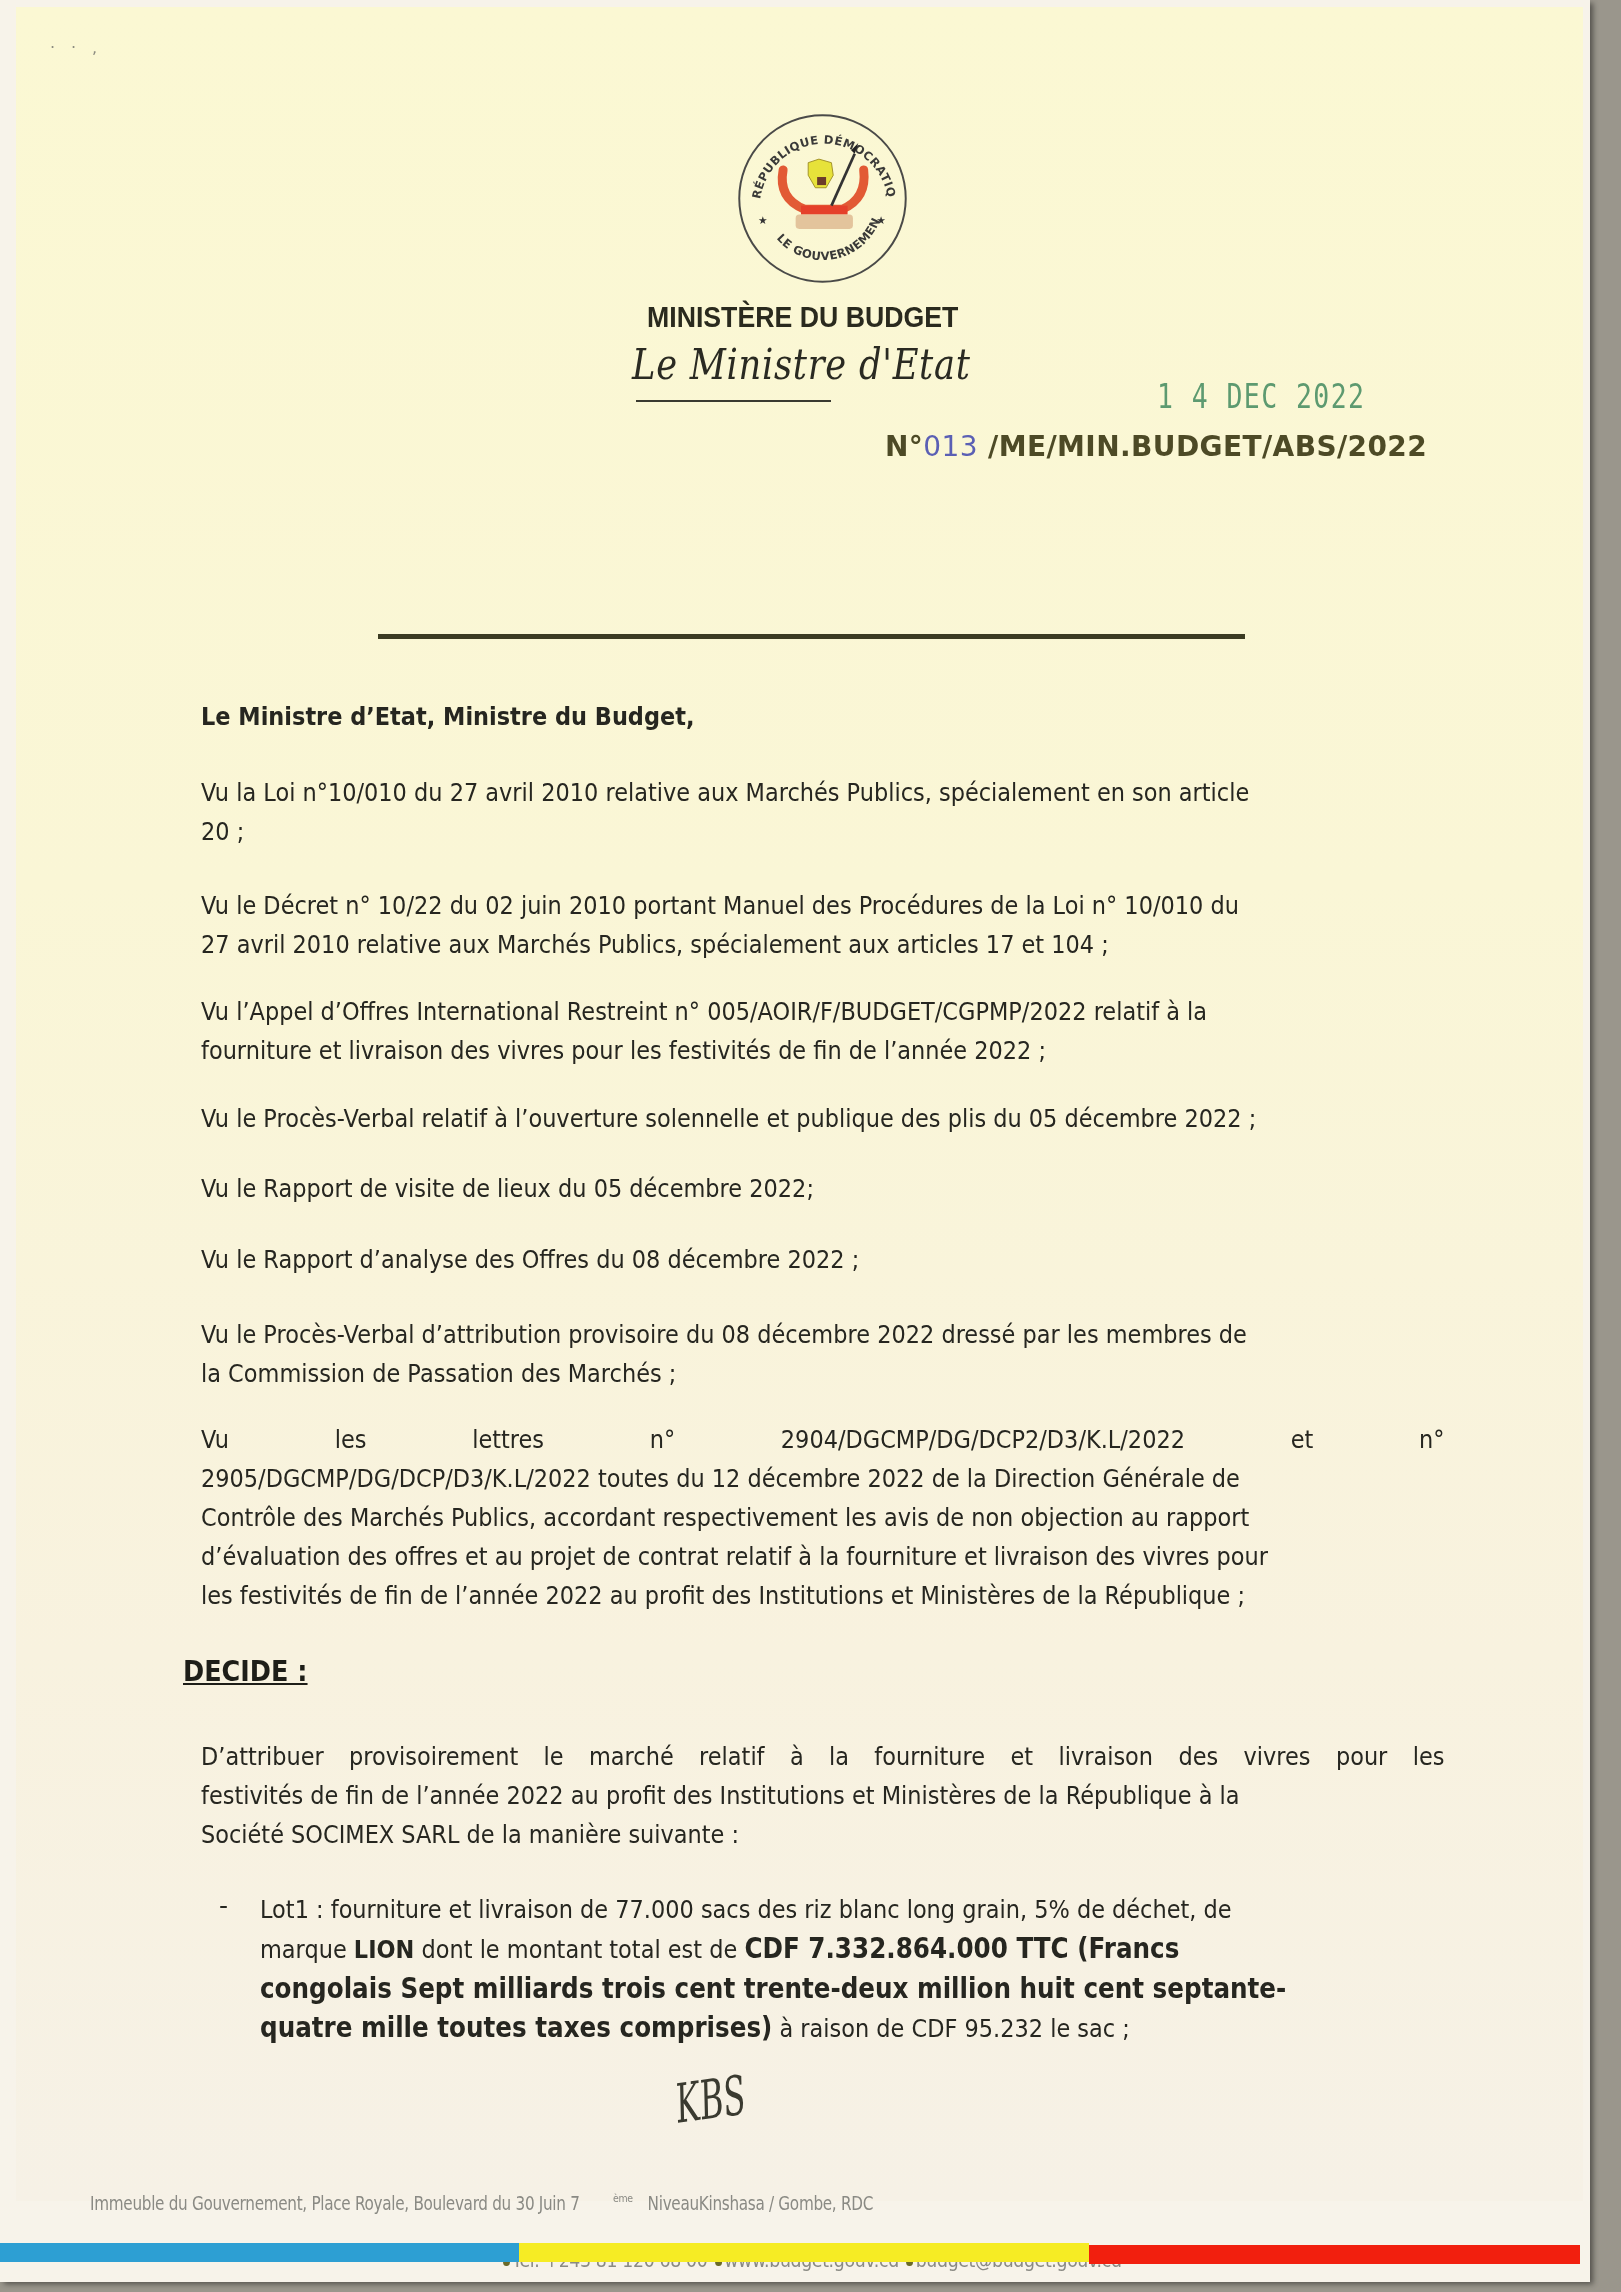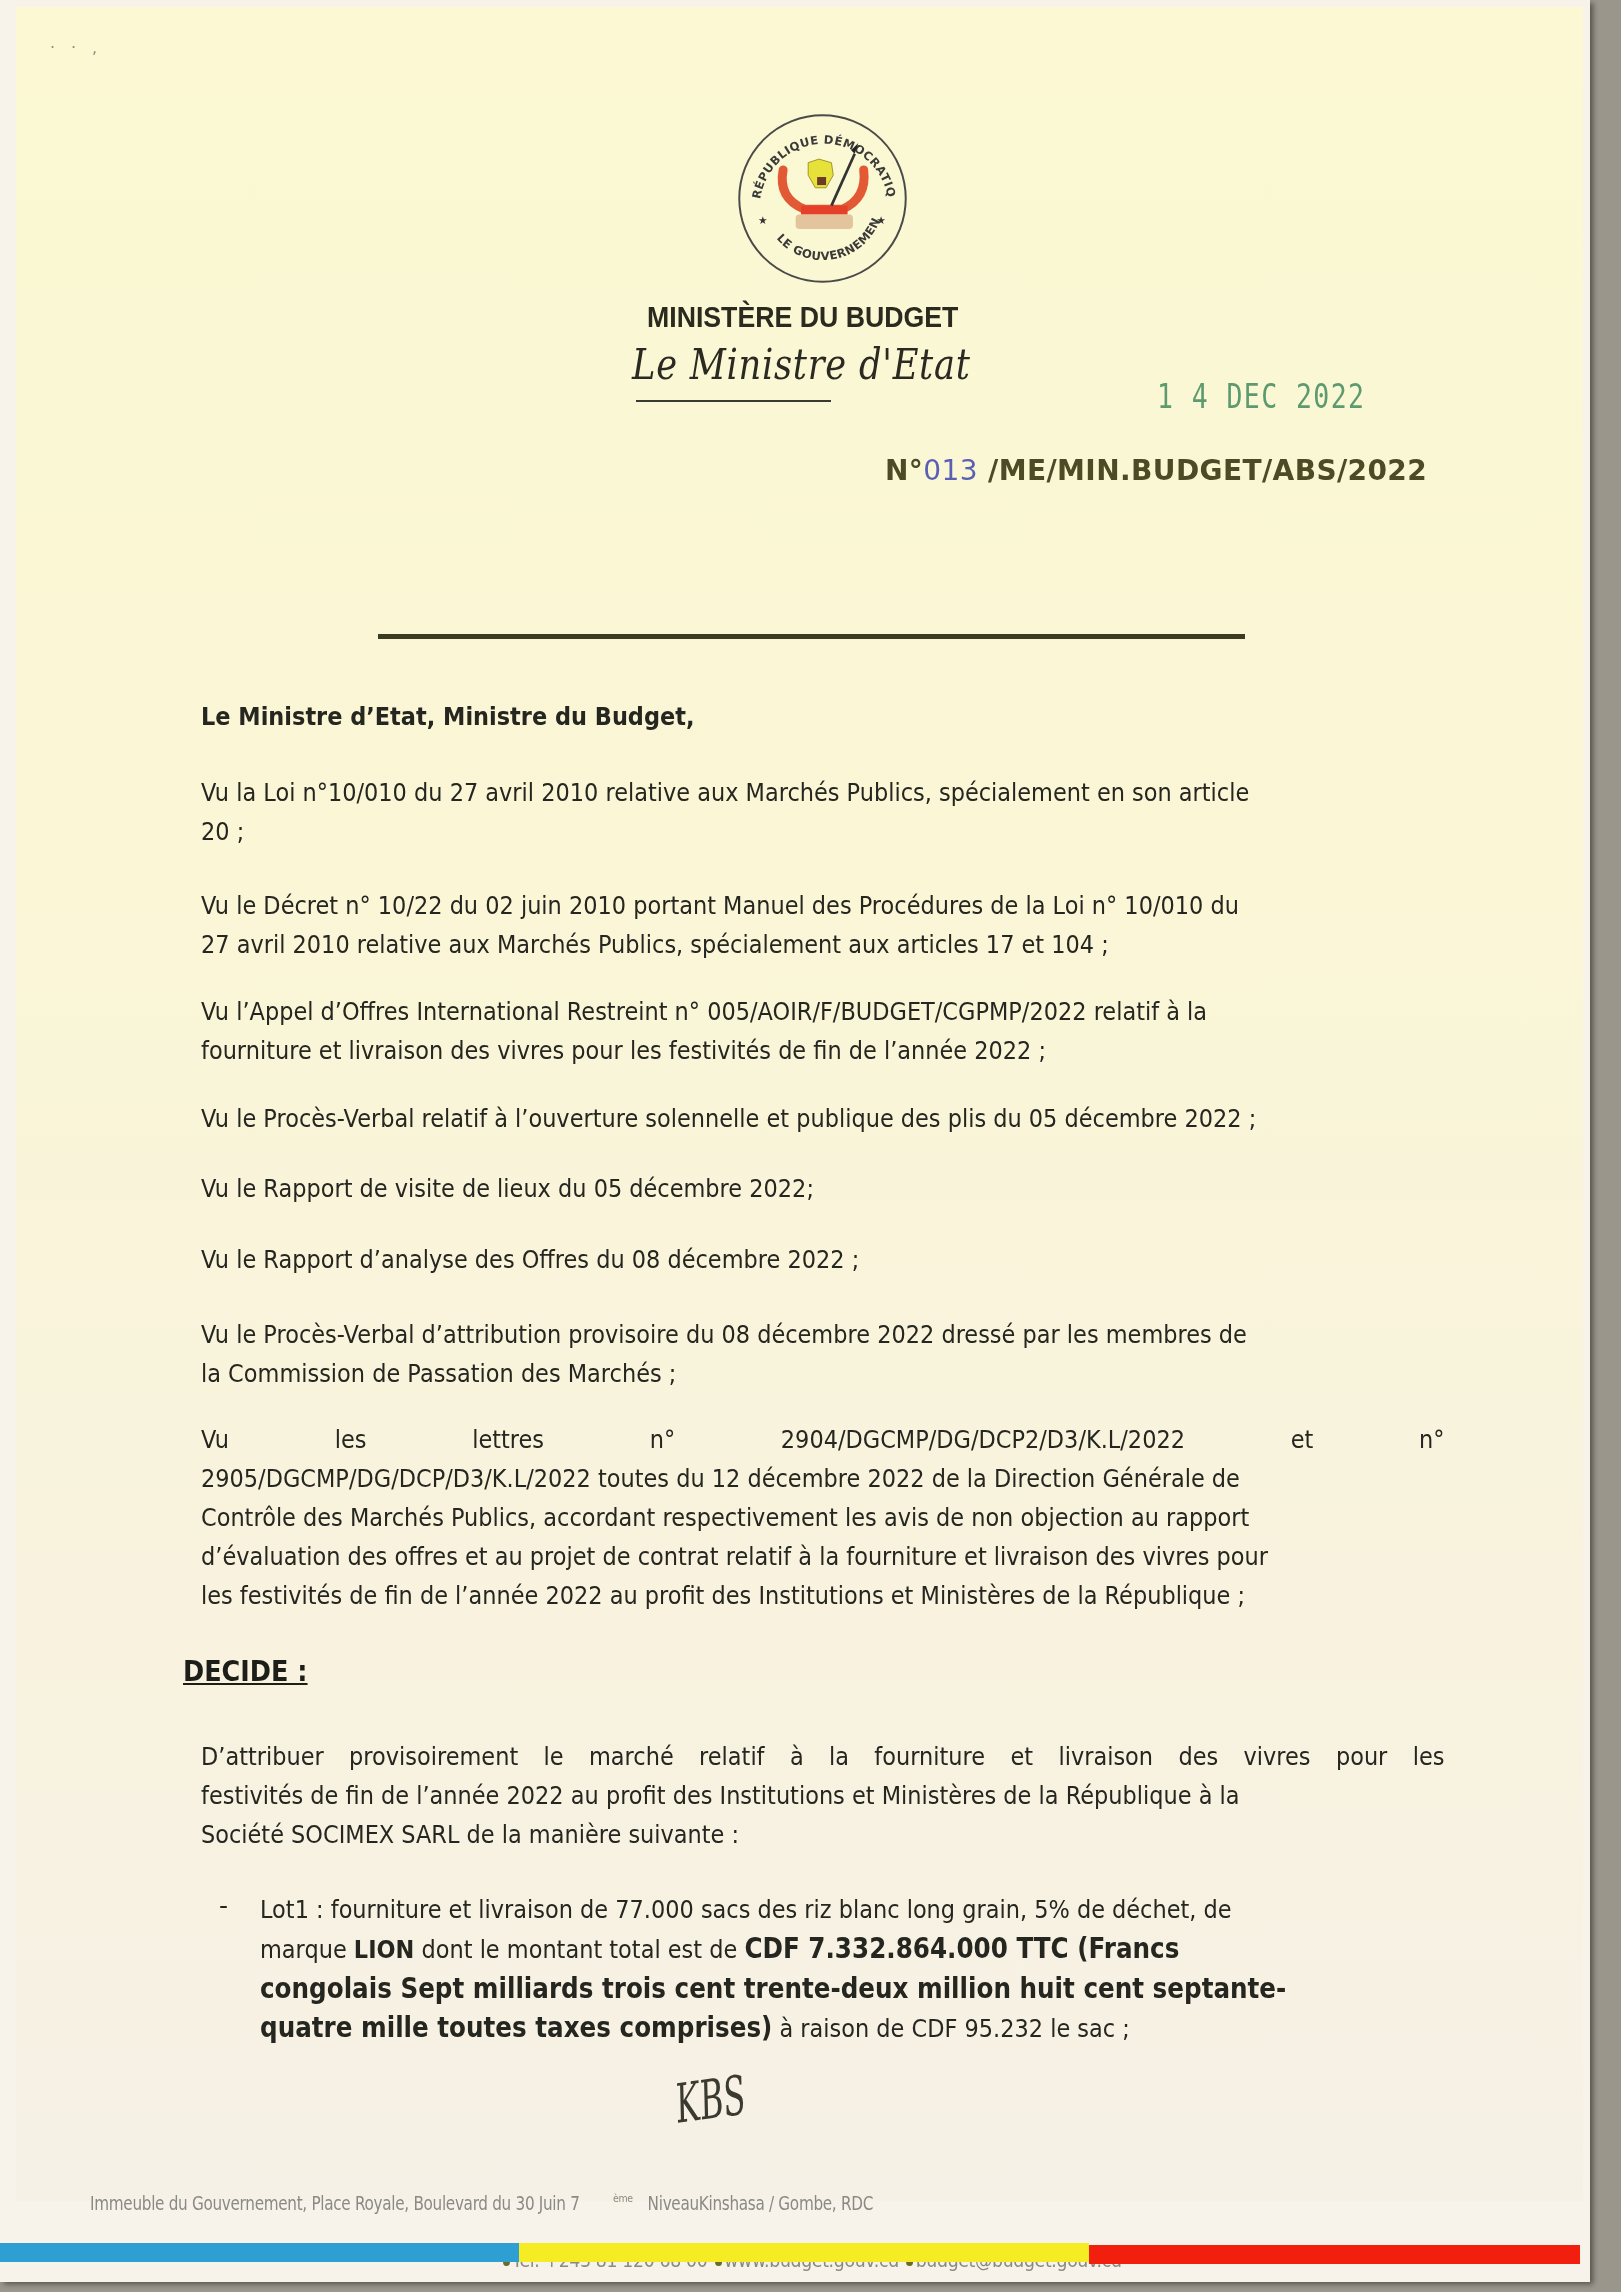--- a/index.html
+++ b/index.html
@@ -22,21 +22,21 @@
 
   
   .seal { position:absolute; left:733px; top:109px; width:179px; height:179px; }
   .ministry-name { position:absolute; left:647px; top:301px; font-family:"Liberation Sans", sans-serif;
     font-weight:bold; font-size:29px; color:#2a2a1e; letter-spacing:0px; transform:scaleX(0.92); transform-origin:left; }
   .ministre-etat { position:absolute; left:632px; top:339px; font-family:"DejaVu Serif", serif;
     font-style:italic; font-size:43px; color:#2a2a22; letter-spacing:0.9px; transform:scaleX(0.82); transform-origin:left; }
   .ministre-rule { position:absolute; left:636px; top:400px; width:195px; height:1.8px; background:#3a3a30; }
   .date-stamp { position:absolute; left:1157px; top:376px; font-family:"DejaVu Sans Mono", monospace;
     font-size:34px; color:#5d9a70; letter-spacing:1.8px; transform:scaleX(0.78); transform-origin:left; }
-  .ref { position:absolute; left:885px; top:454px; font-family:"DejaVu Sans", sans-serif; font-weight:bold;
+  .ref { position:absolute; left:885px; top:430px; font-family:"DejaVu Sans", sans-serif; font-weight:bold;
     font-size:28px; color:#4d4a26; letter-spacing:0.4px; }
   .ref-num { color:#5a5fb4; font-weight:normal; font-family:"DejaVu Sans", sans-serif; }
 
   .title { position:absolute; left:394px; top:576px; font-family:"Liberation Sans", sans-serif; font-weight:bold;
     font-size:36px; color:#2b2b1a; letter-spacing:0.4px; }
   .title-rule { position:absolute; left:378px; top:634px; width:867px; height:5.4px; background:#3b3b22; }
 
   .body { position:absolute; left:201px; width:1243px; font-family:"DejaVu Sans", sans-serif;
     font-size:25.5px; line-height:39px; color:#262620; transform:scaleX(0.88); transform-origin:left; }
   .body.wide { width:1413px; }

